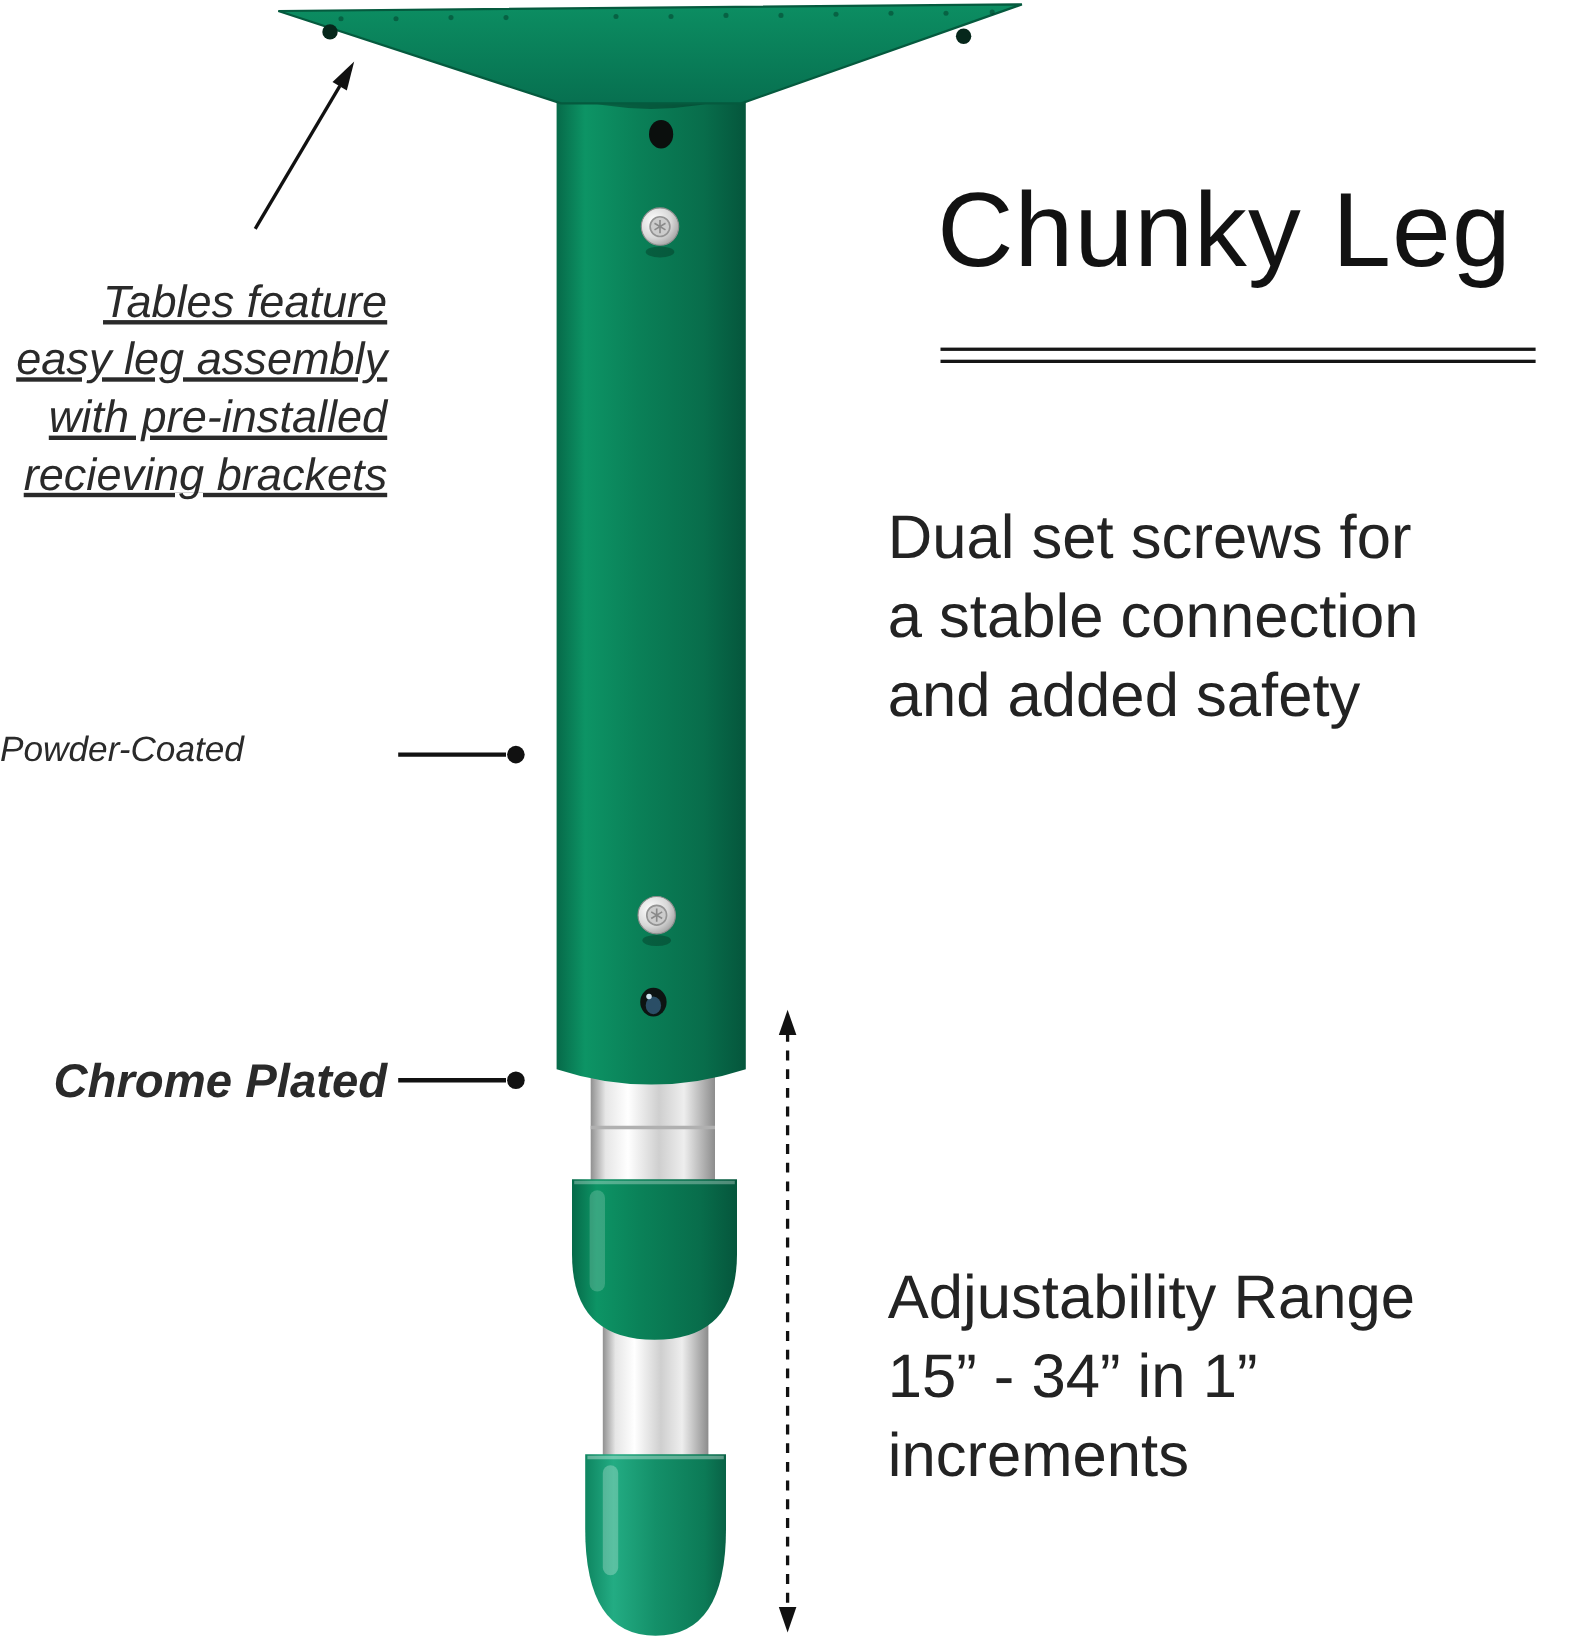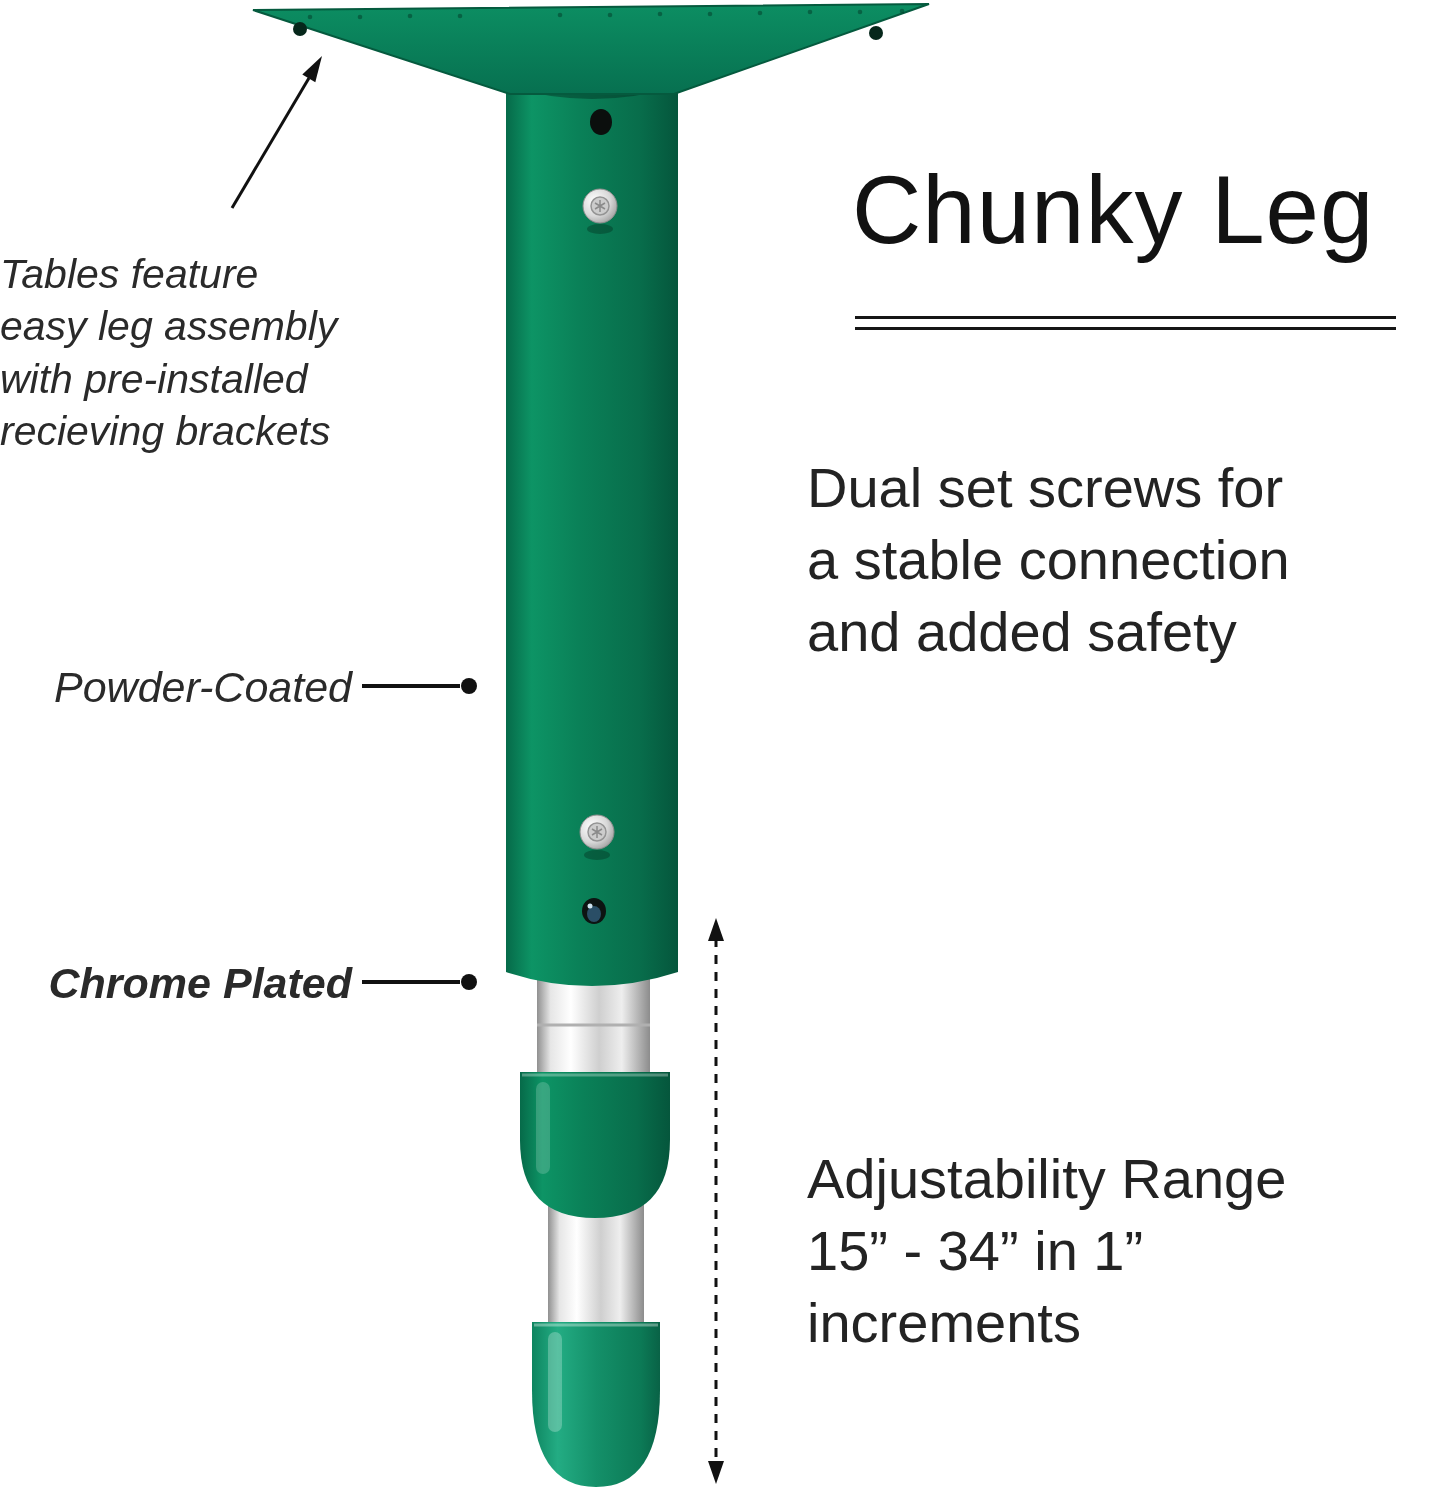--- a/index.html
+++ b/index.html
@@ -13,27 +13,27 @@
     color:#1d1d1d;
   }
   .illustration{position:absolute;left:0;top:0;}
   .annot{
     position:absolute;
     white-space:pre-line;
     color:#2a2a2a;
   }
   .note{
     left:0; top:248px; width:352px;
-    text-align:left;
-    font-size:41px; font-style:italic; line-height:1.28;
+    text-align:right;
+    font-size:41px; font-style:italic; line-height:1.28;text-decoration:underline;
   }
   .label-powder{
     left:0; top:663px; width:352px;
-    text-align:right;
-    font-size:43px; font-style:italic;
+    text-align:left;
+    font-size:32px; font-style:italic;
   }
   .label-chrome{
     left:0; top:959px; width:352px;
     text-align:right;
     font-size:43px; font-style:italic;font-weight:bold;
   }
   .title{
     position:absolute;
     left:852px; top:155px;
     font-size:96px; font-weight:400;

